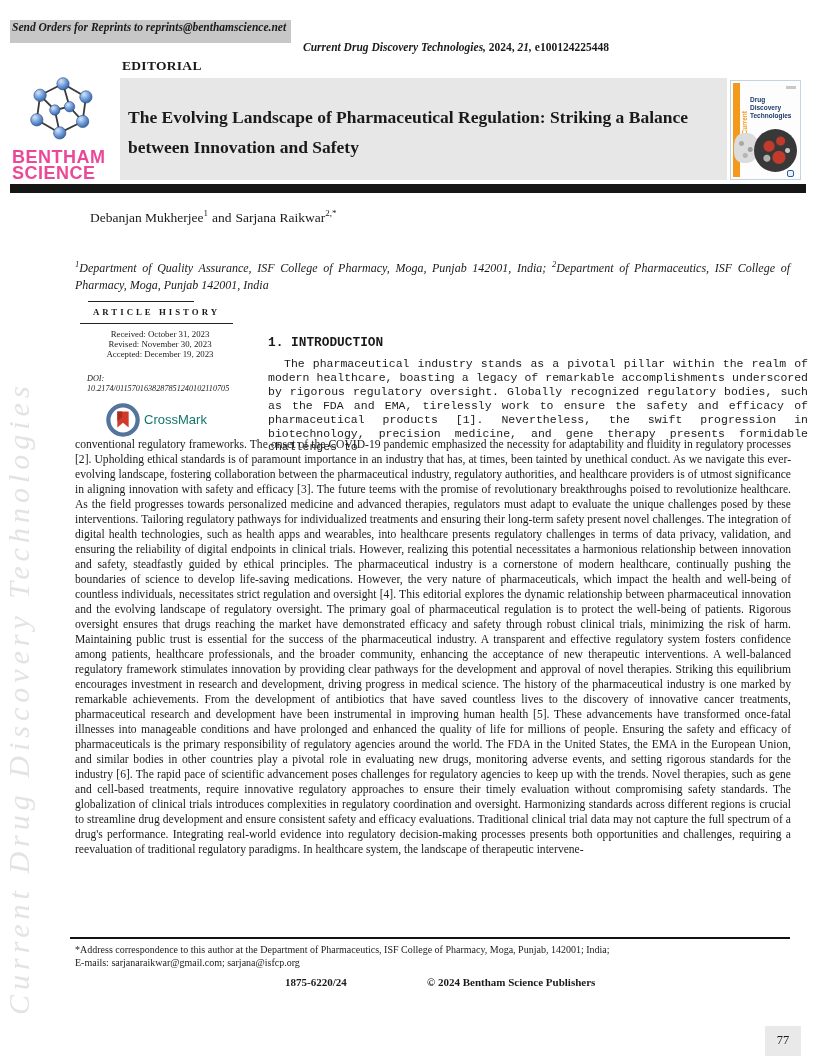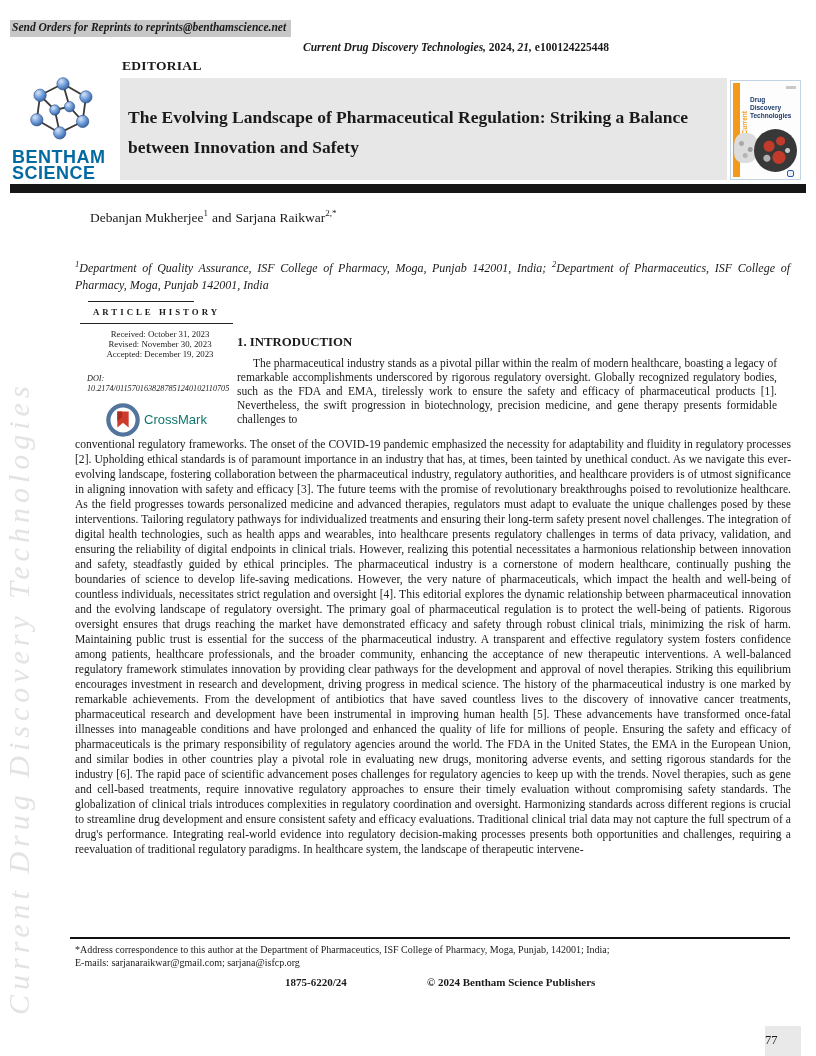--- a/index.html
+++ b/index.html
@@ -29,21 +29,21 @@
     white-space: nowrap;
   }
   .reprint-banner {
     position: absolute;
     left: 10px;
     top: 20px;
     background: #c7c7c7;
     font-weight: bold;
     font-style: italic;
     font-size: 11.5px;
-    padding: 1px 5px 4px 2px;
+    padding: 1px 5px 10px 2px;
   }
   .citation-line {
     position: absolute;
     left: 122px;
     width: 668px;
     top: 41px;
     text-align: center;
     font-size: 11.5px;
     font-weight: bold;
   }
@@ -55,21 +55,21 @@
     font-size: 13.5px;
     font-weight: bold;
     letter-spacing: 0.3px;
   }
   
   .logo-block { position: absolute; left: 12px; top: 74px; width: 106px; }
   .logo-block svg { display: block; margin-left: 10px; }
   .publisher-name {
     font-family: "Liberation Sans", sans-serif;
     font-weight: bold;
-    color: #0369a1;
+    color: #ec4899;
     font-size: 18px;
     line-height: 16px;
     letter-spacing: 0.5px;
     margin-top: 3px;
   }
   .title-box {
     position: absolute;
     left: 120px;
     top: 78px;
     width: 607px;
@@ -146,41 +146,41 @@
     text-align: center; font-size: 8.8px; font-weight: bold;
     letter-spacing: 3px; margin-top: 5px; white-space: nowrap;
   }
   .history-rule-bottom { width: 153px; border-top: 1.5px solid #222; margin-top: 6px; }
   .history-dates { margin-top: 6px; padding-left: 7px; font-size: 8.8px; line-height: 9.8px; text-align: center; }
   .history-doi { margin-top: 15px; padding-left: 7px; font-style: italic; font-size: 8.2px; line-height: 9.6px; }
   .crossmark-row { margin-top: 9px; display: flex; align-items: center; justify-content: center; gap: 4px; }
   .crossmark-label { font-family: "Liberation Sans", sans-serif; font-size: 13px; color: #0f766e; }
 
   
-  .intro-col { position: absolute; left: 237px; top: 335px; width: 540px; }
+  .intro-col { position: absolute; left: 268px; top: 335px; width: 540px; font-family: Liberation Mono, monospace; }
   .section-heading { font-size: 12.8px; font-weight: bold; }
   .intro-paragraph {
     margin-top: 7px; font-size: 11.5px; line-height: 13.9px;
     text-align: justify; text-indent: 16px;
   }
 
   .body-text {
     position: absolute; left: 75px; top: 437px; width: 716px;
     font-size: 11.6px; line-height: 15px; text-align: justify;
   }
 
   .footnote-rule { position: absolute; left: 70px; top: 937px; width: 720px; height: 2px; background: #111; }
   .footnote { position: absolute; left: 75px; top: 943px; width: 716px; font-size: 10px; line-height: 13px; }
 
   .issn-code { position: absolute; left: 285px; top: 976px; font-size: 11px; font-weight: bold; }
   .copyright-notice { position: absolute; left: 427px; top: 976px; font-size: 11px; font-weight: bold; }
 
   .page-number-box {
     position: absolute; right: 15px; bottom: 0; width: 36px; height: 30px;
-    background: #e9e9e9; text-align: left; font-size: 12.5px; padding-top: 7px;
+    background: #e9e9e9; text-align: center; font-size: 12.5px; padding-top: 7px;
   }
 </style>
 </head>
 <body>
 
 <div class="page">
 
   <div class="watermark">Current Drug Discovery Technologies</div>
 
   <div class="reprint-banner">Send Orders for Reprints to reprints@benthamscience.net</div>

